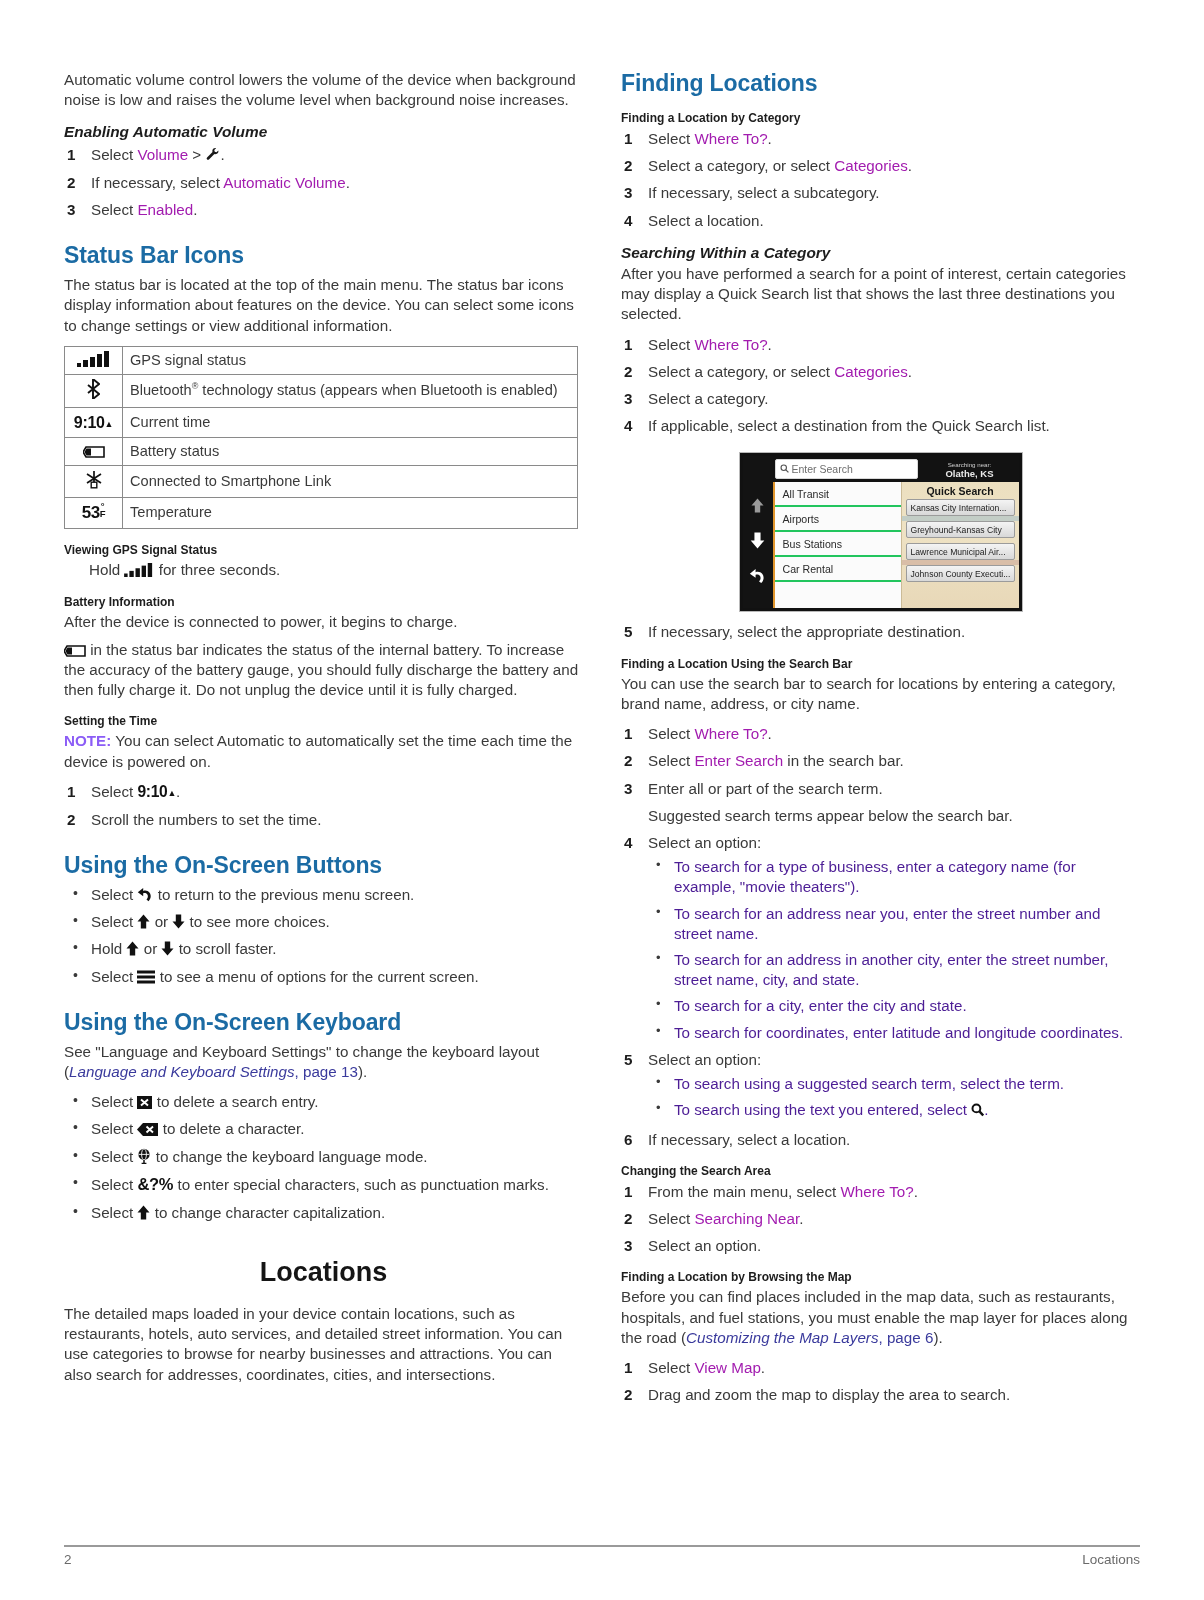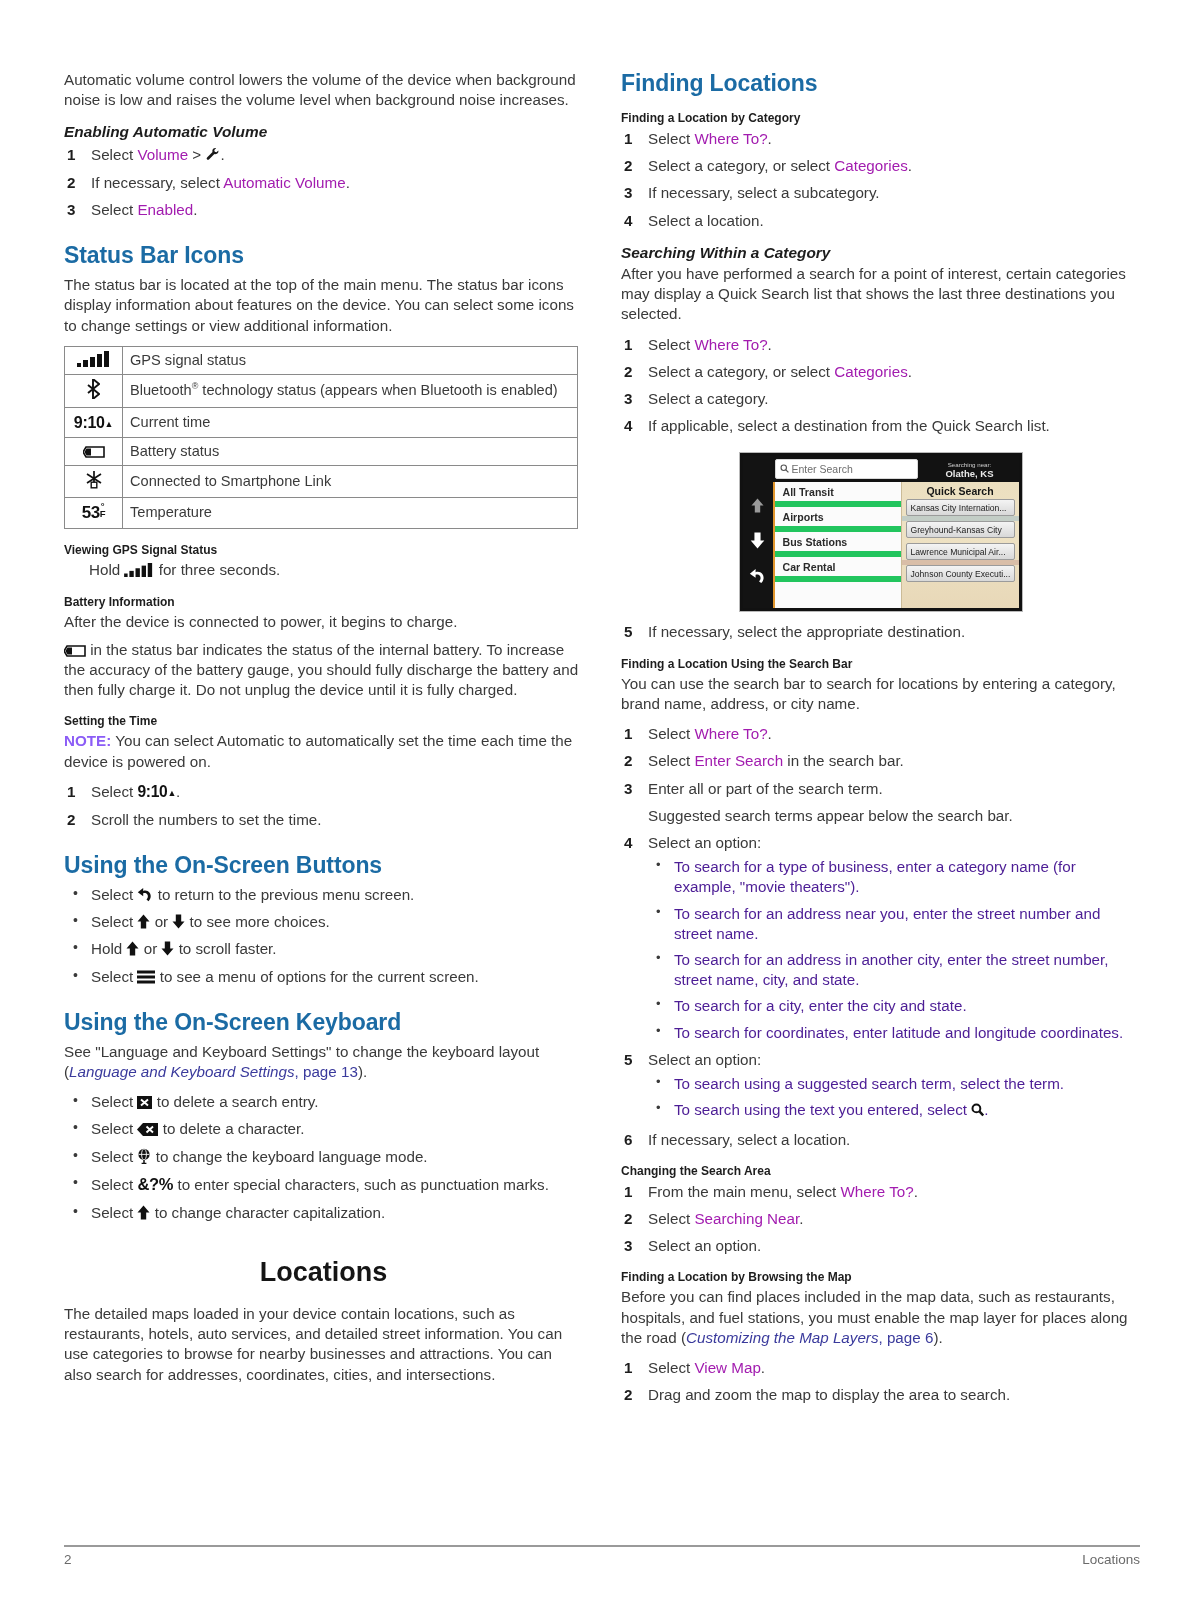--- a/index.html
+++ b/index.html
@@ -161,22 +161,22 @@
     width:98px; flex:0 0 98px; text-align:center;
     color:#e9e9e9; line-height:1.02; padding-top:2px;
   }
   .dev-near .nl1 { font-size:6.2px; color:#cfcfcf; display:block; }
   .dev-near .nl2 { font-size:9.5px; font-weight:bold; display:block; }
   .dev-body { flex:1; display:flex; border-left:2px solid #e0952c; }
   .dev-list { flex:1 1 auto; background:#fbfbfb; }
   .dev-list .row {
     height:25px; display:flex; align-items:center;
     padding-left:8px; font-size:10.6px; color:#2a2a2a;
-    border-bottom:6px solid #22c55e;
-    font-weight:700;
+    border-bottom:2px solid #22c55e;
+    font-weight:400;
   }
   .dev-quick {
     width:118px; flex:0 0 118px;
     background:#efdfbc;
     border-left:1px solid #cbbb97;
     position:relative;
     background-image:
       linear-gradient(180deg, rgba(236,223,192,1) 0%, rgba(238,226,196,1) 40%, rgba(232,216,184,1) 100%);
   }
   .dev-quick .qtitle {

